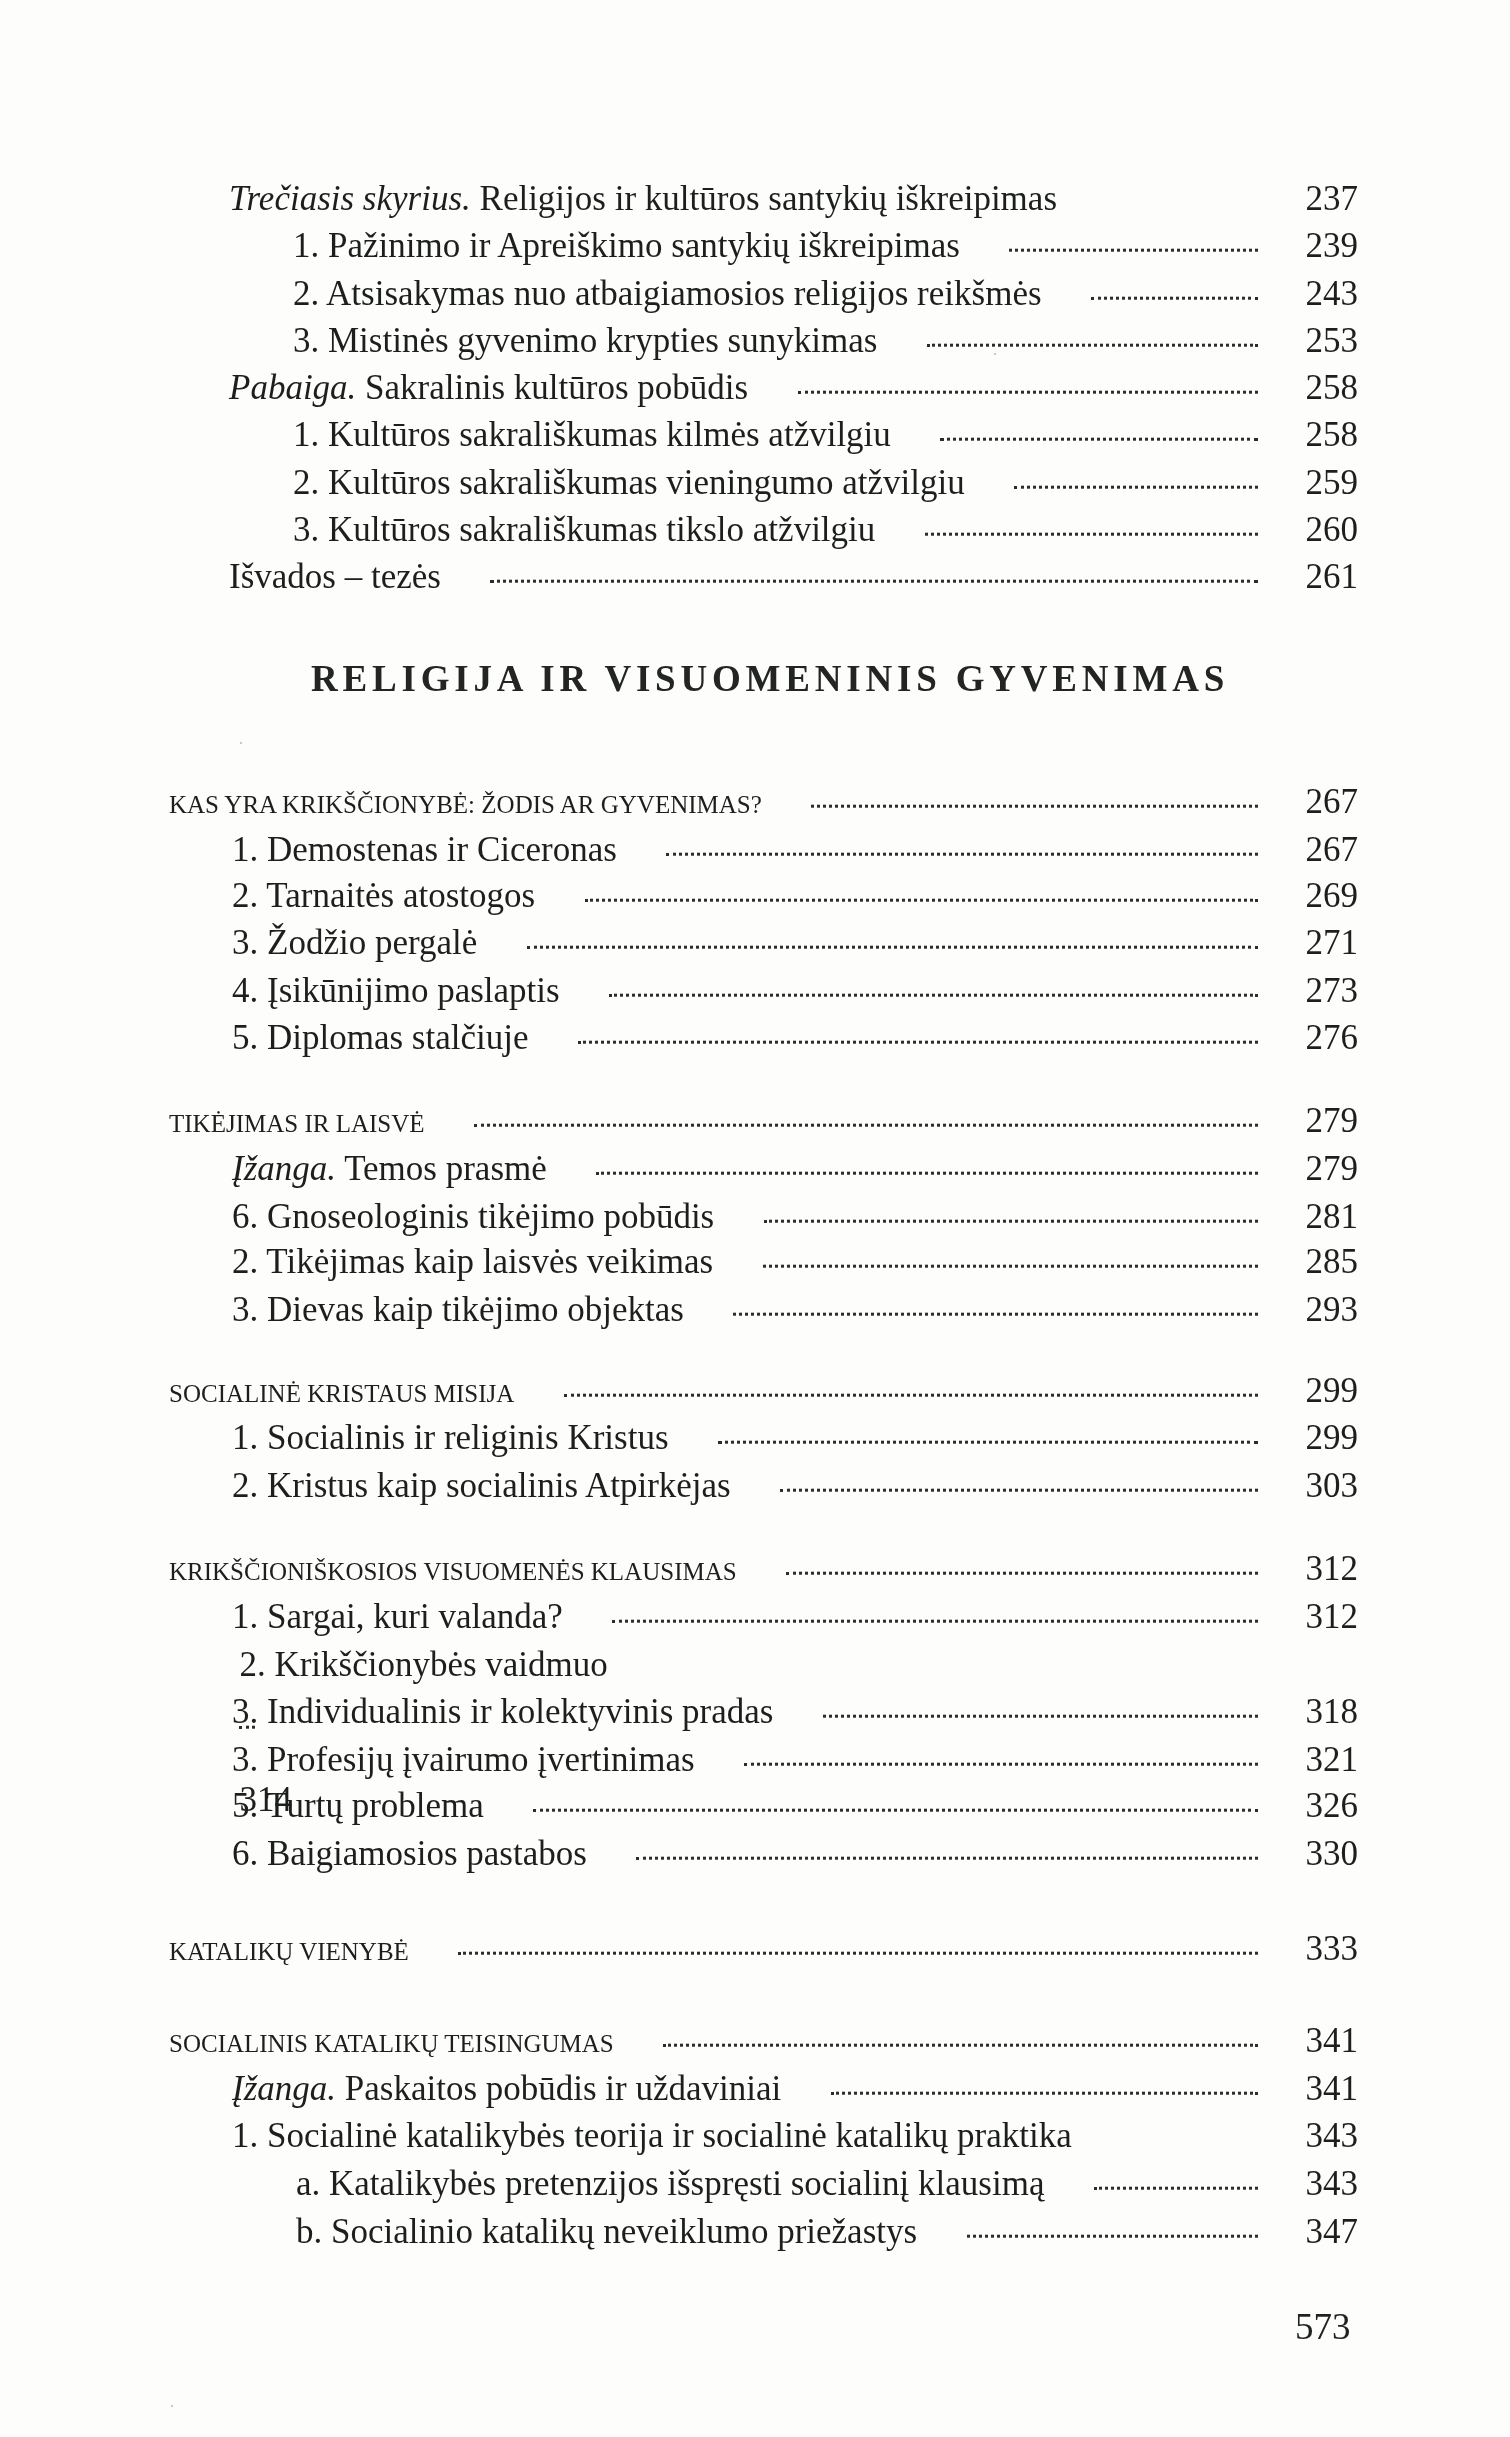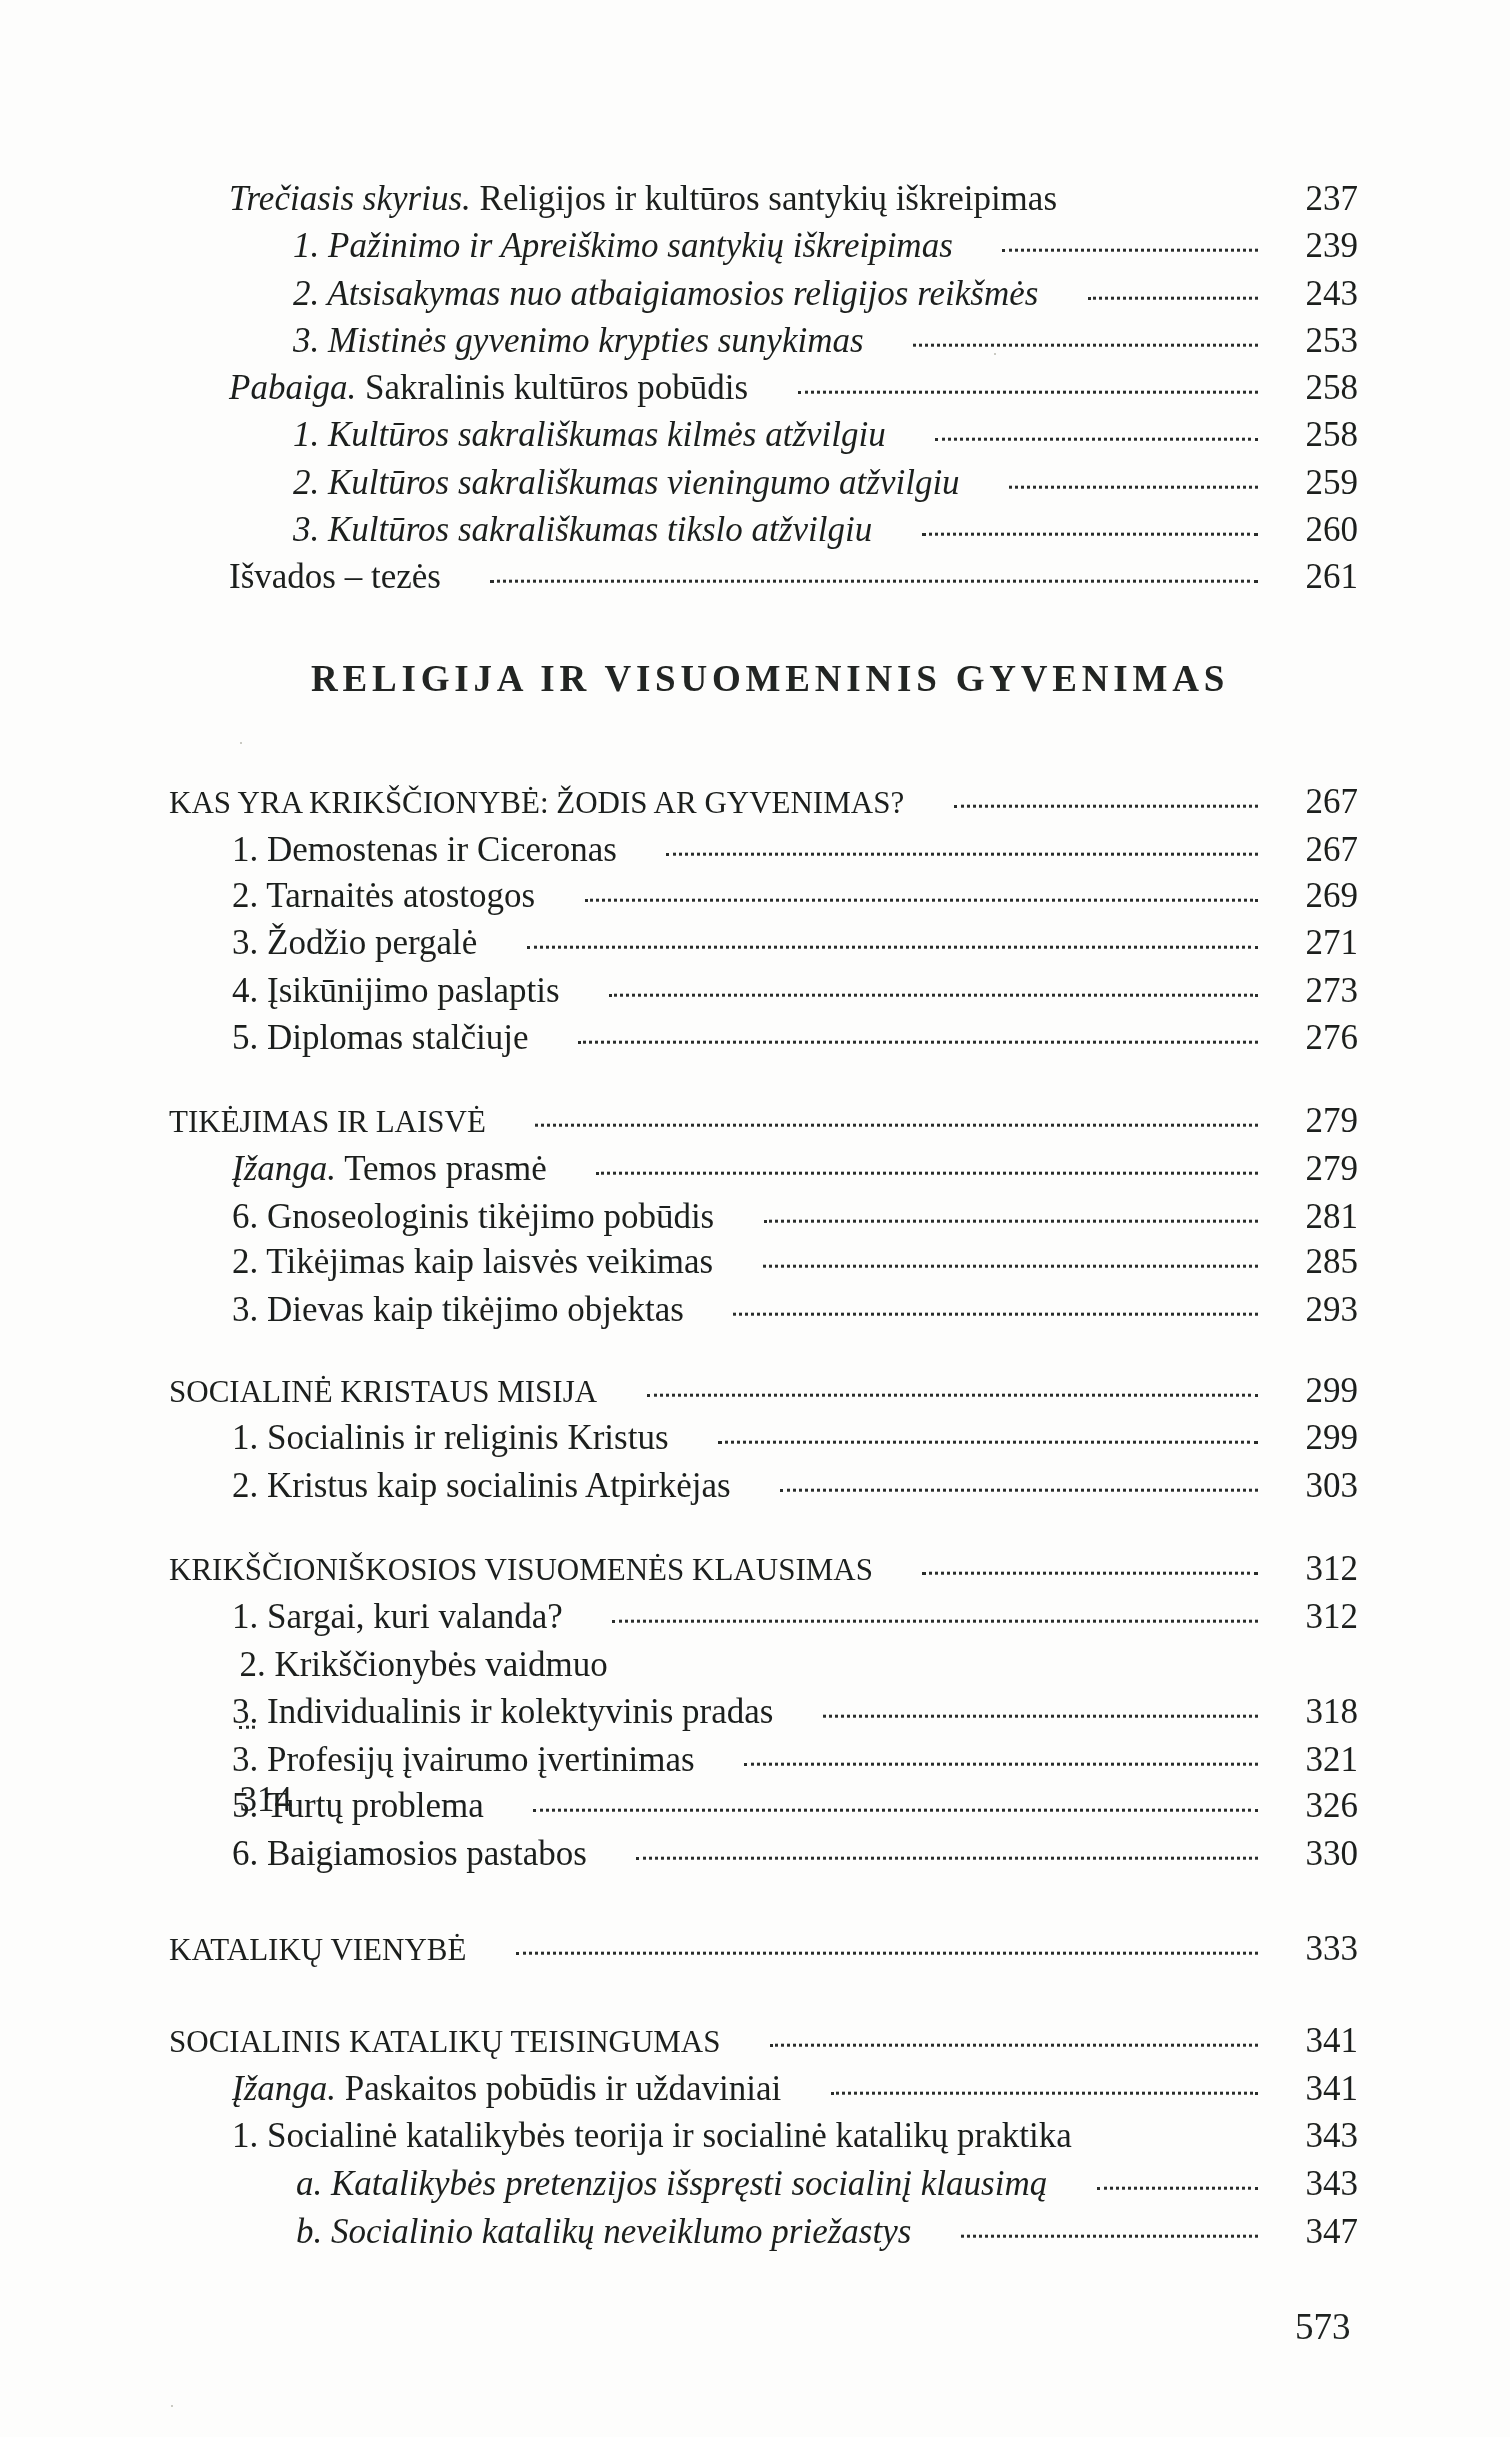--- a/index.html
+++ b/index.html
@@ -33,24 +33,23 @@
       white-space: nowrap;
       gap: 42px;
     }
     .toc-line .label {
       flex: 0 0 auto;
     }
     .toc-line .label .prefix-italic {
       font-style: italic;
     }
     .toc-line.italic .label {
-      font-style: italic;
     }
     .toc-line.caps .label {
-      font-size: 31px;
+      font-size: 25px;
       letter-spacing: 0px;
     }
     .toc-line .leader {
       flex: 1 1 auto;
       margin: 0 5.3px 0 7.4px;
       border-bottom: 3.7px dotted #2a2d2b;
       height: 0;
       transform: translateY(-5.3px);
       min-width: 16px;
     }

